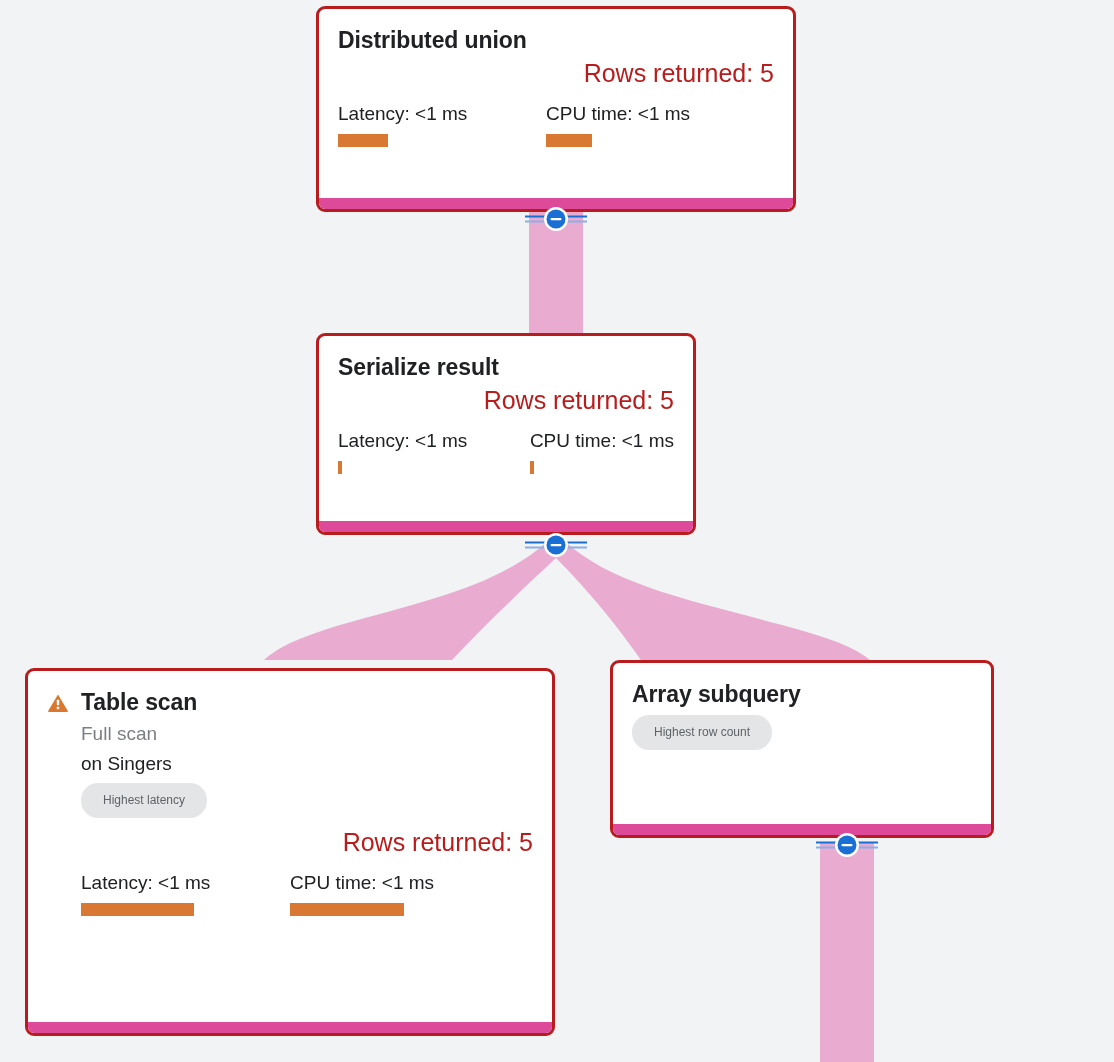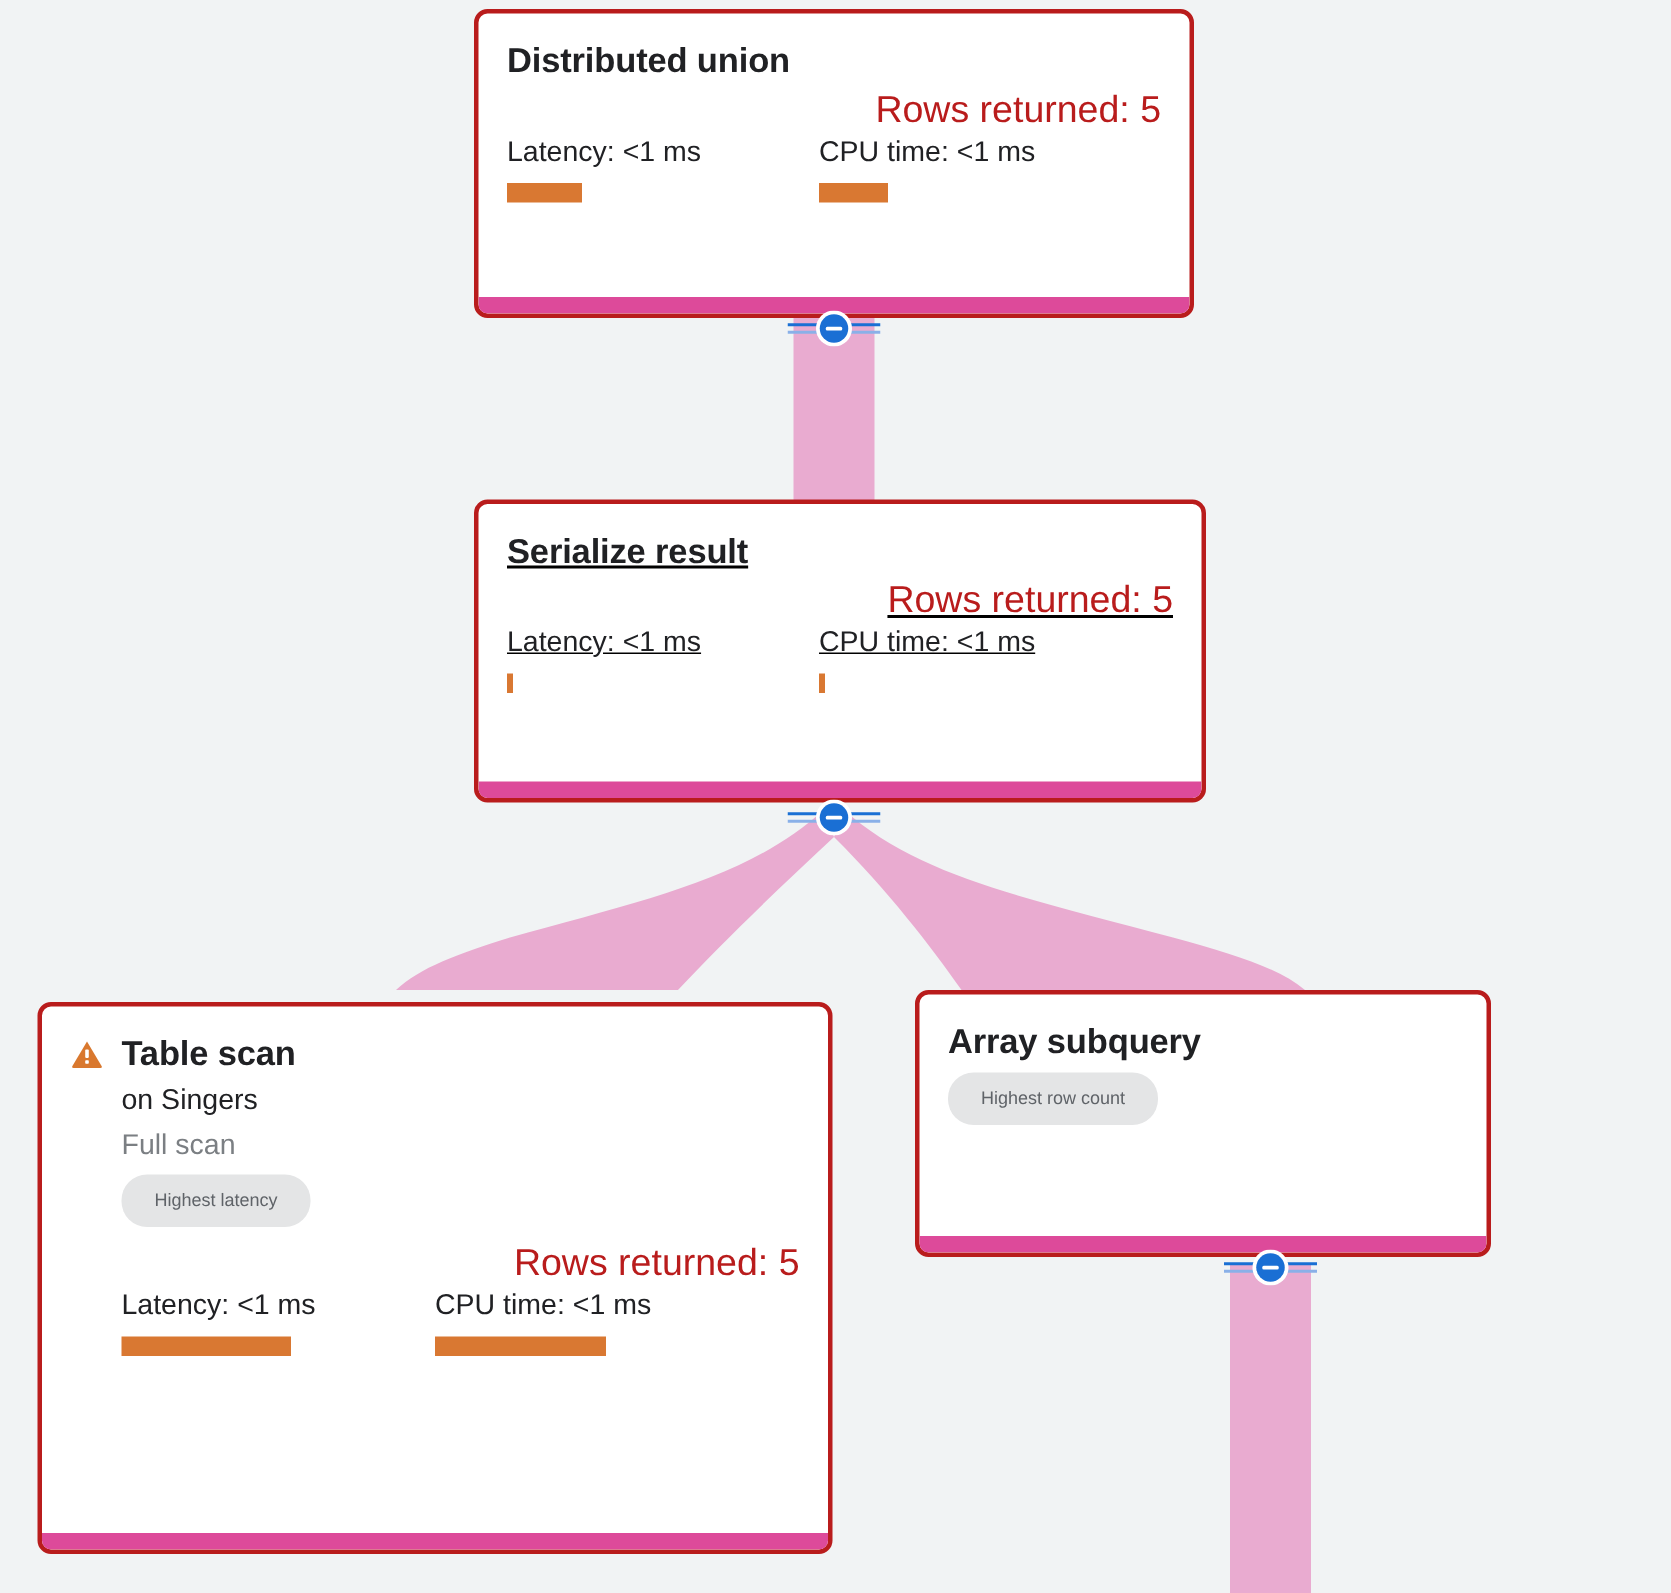--- a/index.html
+++ b/index.html
@@ -97,21 +97,21 @@
   }
   .rows-line {
     font-size: 25px;
     color: #b91c1c;
     line-height: 27px;
     margin-top: 5px;
     text-align: right;
   }
   .metric-row {
     display: flex;
-    margin-top: 3px;
+    margin-top: 15px;
   }
   .metric-col {
     display: flex;
     flex-direction: column;
   }
   .metric-label {
     font-size: 19px;
     color: #202124;
     line-height: 24px;
     white-space: nowrap;
@@ -169,21 +169,21 @@
         </div>
         <div class="metric-col">
           <span class="metric-label">CPU time: &lt;1 ms</span>
           <span class="metric-bar" style="width:46px;"></span>
         </div>
       </div>
     </div>
     <div class="node-accent" style="background:#dd4a9a;"></div>
   </div>
 
-  <div class="node-card" style="left:316px; top:333px; width:488px; height:202px;text-decoration:underline;">
+  <div class="node-card" style="left:316px; top:333px; width:380px; height:202px;">
     <div class="node-body">
       <div class="node-head">
         <h2 class="node-title">Serialize result</h2>
       </div>
       <div class="rows-line">Rows returned: 5</div>
       <div class="metric-row">
         <div class="metric-col" style="width:208px;">
           <span class="metric-label">Latency: &lt;1 ms</span>
           <span class="metric-bar" style="width:4px;"></span>
         </div>
@@ -202,22 +202,22 @@
         <span class="warn-icon">
           <svg viewBox="0 0 24 24" width="22" height="22">
             <path d="M12 2.6 L22.6 20.4 Q23.3 21.8 21.8 21.8 L2.2 21.8 Q0.7 21.8 1.4 20.4 Z" fill="#d9782e"></path>
             <rect x="10.7" y="8.4" width="2.6" height="6.1" rx="0.6" fill="#ffffff"></rect>
             <rect x="10.7" y="16.1" width="2.6" height="2.6" rx="0.6" fill="#ffffff"></rect>
           </svg>
         </span>
         <h2 class="node-title">Table scan</h2>
       </div>
       <div class="indent-block with-icon">
+        <div class="sub-line muted">Full scan</div>
         <div class="sub-line">on Singers</div>
-        <div class="sub-line muted">Full scan</div>
         <div class="chip-row">
           <span class="chip">Highest latency</span><br>
         </div>
         <div class="rows-line">Rows returned: 5</div>
         <div class="metric-row">
           <div class="metric-col" style="width:209px;">
             <span class="metric-label">Latency: &lt;1 ms</span>
             <span class="metric-bar" style="width:113px;"></span>
           </div>
           <div class="metric-col">

